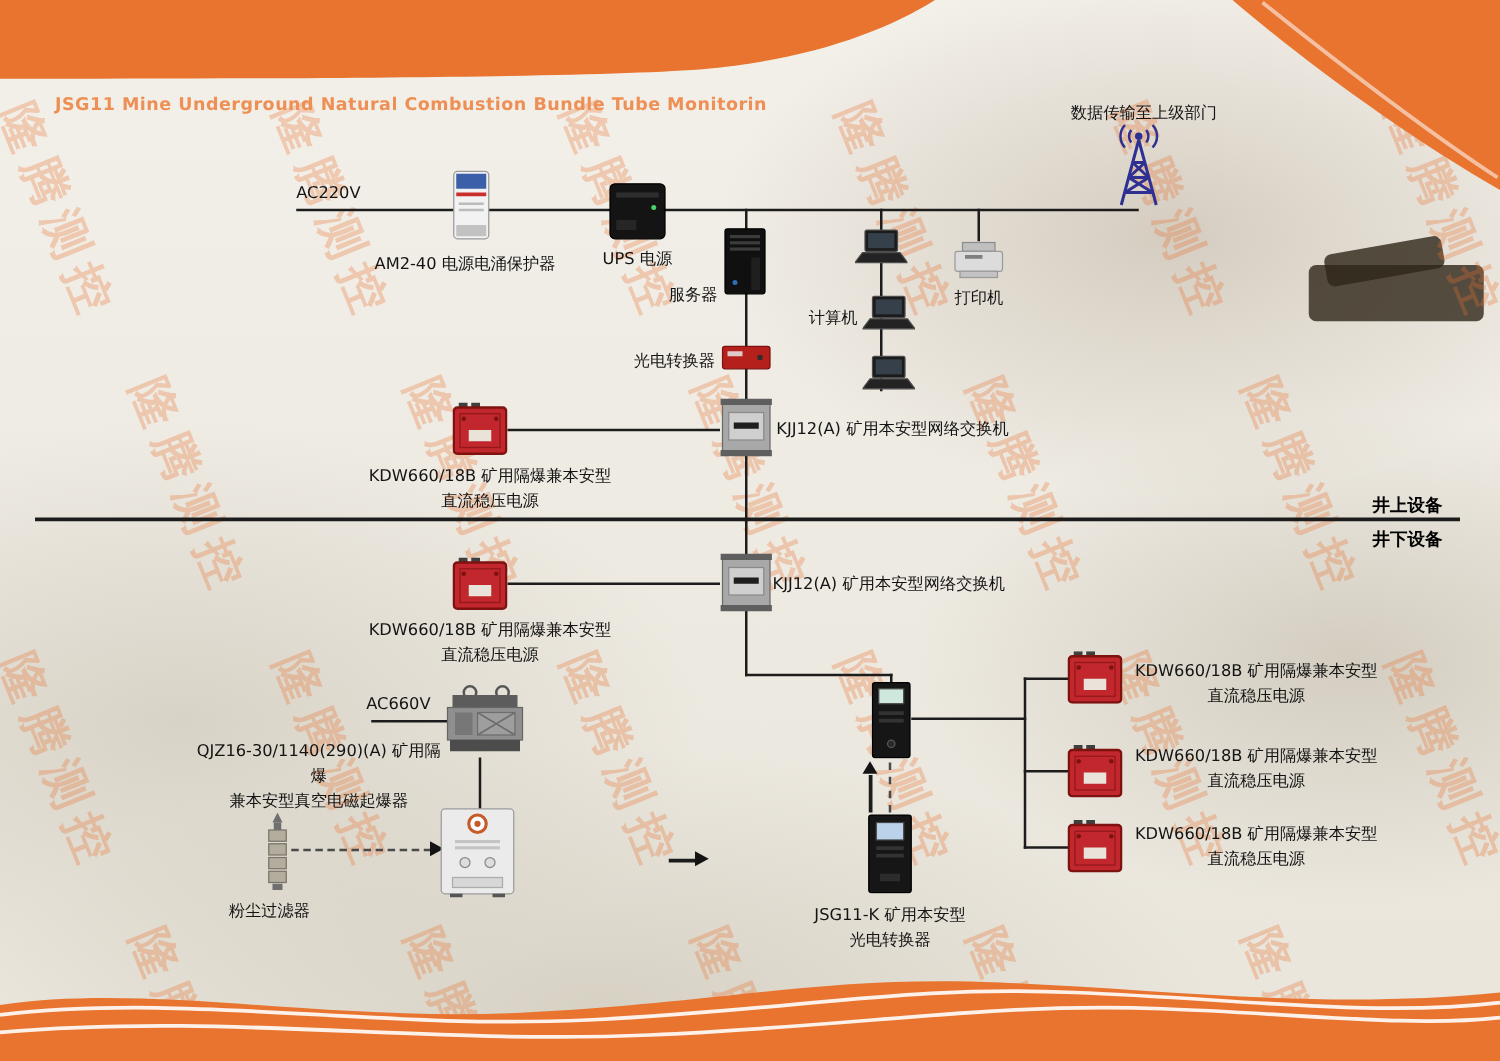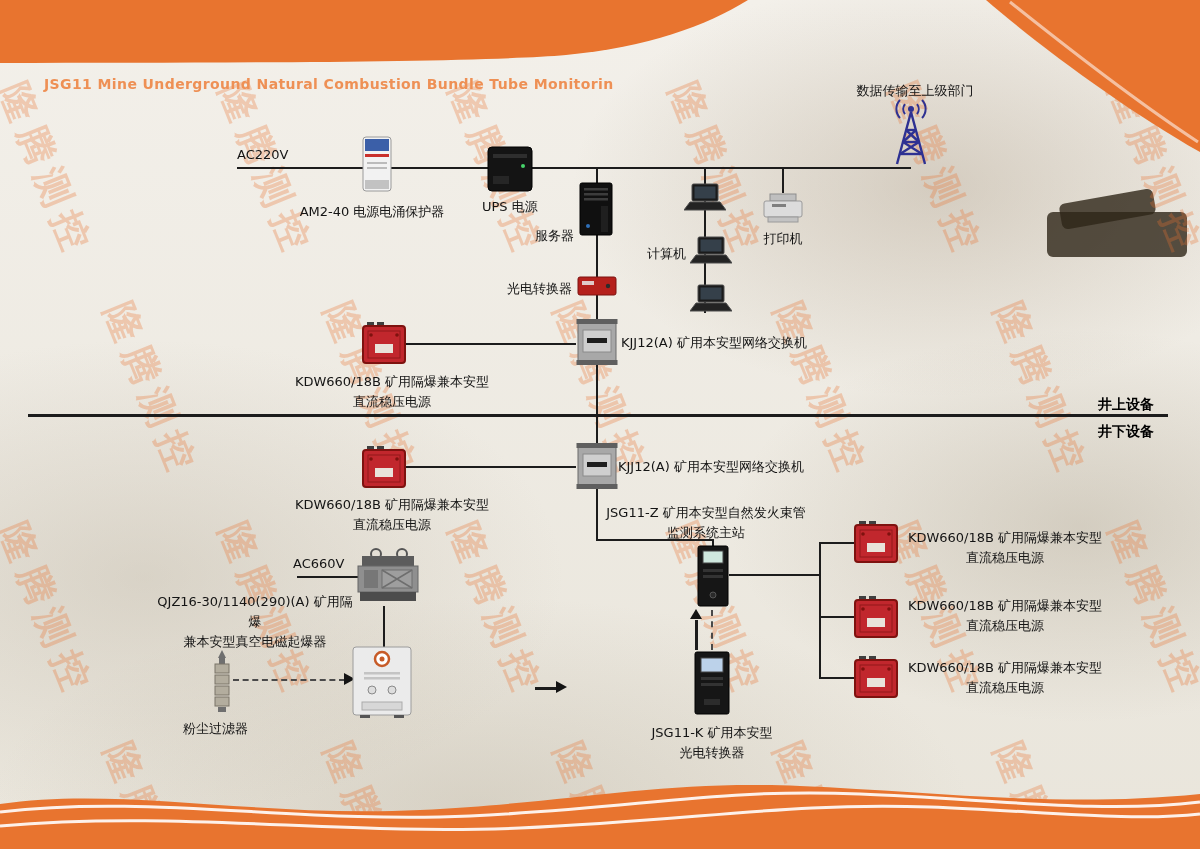--- a/index.html
+++ b/index.html
@@ -337,24 +337,20 @@
     <div>KDW660/18B 矿用隔爆兼本安型</div>
     <div>直流稳压电源</div>
   </div>
   <div class="zone" style="left:1098px;top:396px">井上设备</div>
   <div class="zone" style="left:1098px;top:423px">井下设备</div>
   <div class="lbl" style="left:618px;top:458px">KJJ12(A) 矿用本安型网络交换机</div>
   <div class="lbl ctr" style="left:292px;top:495px;width:200px">
     <div>KDW660/18B 矿用隔爆兼本安型</div>
     <div>直流稳压电源</div>
   </div>
-  <div class="lbl ctr" style="left:601px;top:503px;width:210px">
-    <div>JSG11-Z 矿用本安型自然发火束管</div>
-    <div>监测系统主站</div>
-  </div>
   <div class="lbl" style="left:293px;top:556px">AC660V</div>
   <div class="lbl ctr" style="left:155px;top:592px;width:200px">
     <div>QJZ16-30/1140(290)(A) 矿用隔爆</div>
     <div>兼本安型真空电磁起爆器</div>
   </div>
   <div class="lbl" style="left:183px;top:720px">粉尘过滤器</div>
   <div class="lbl ctr" style="left:647px;top:723px;width:130px">
     <div>JSG11-K 矿用本安型</div>
     <div>光电转换器</div>
   </div>

